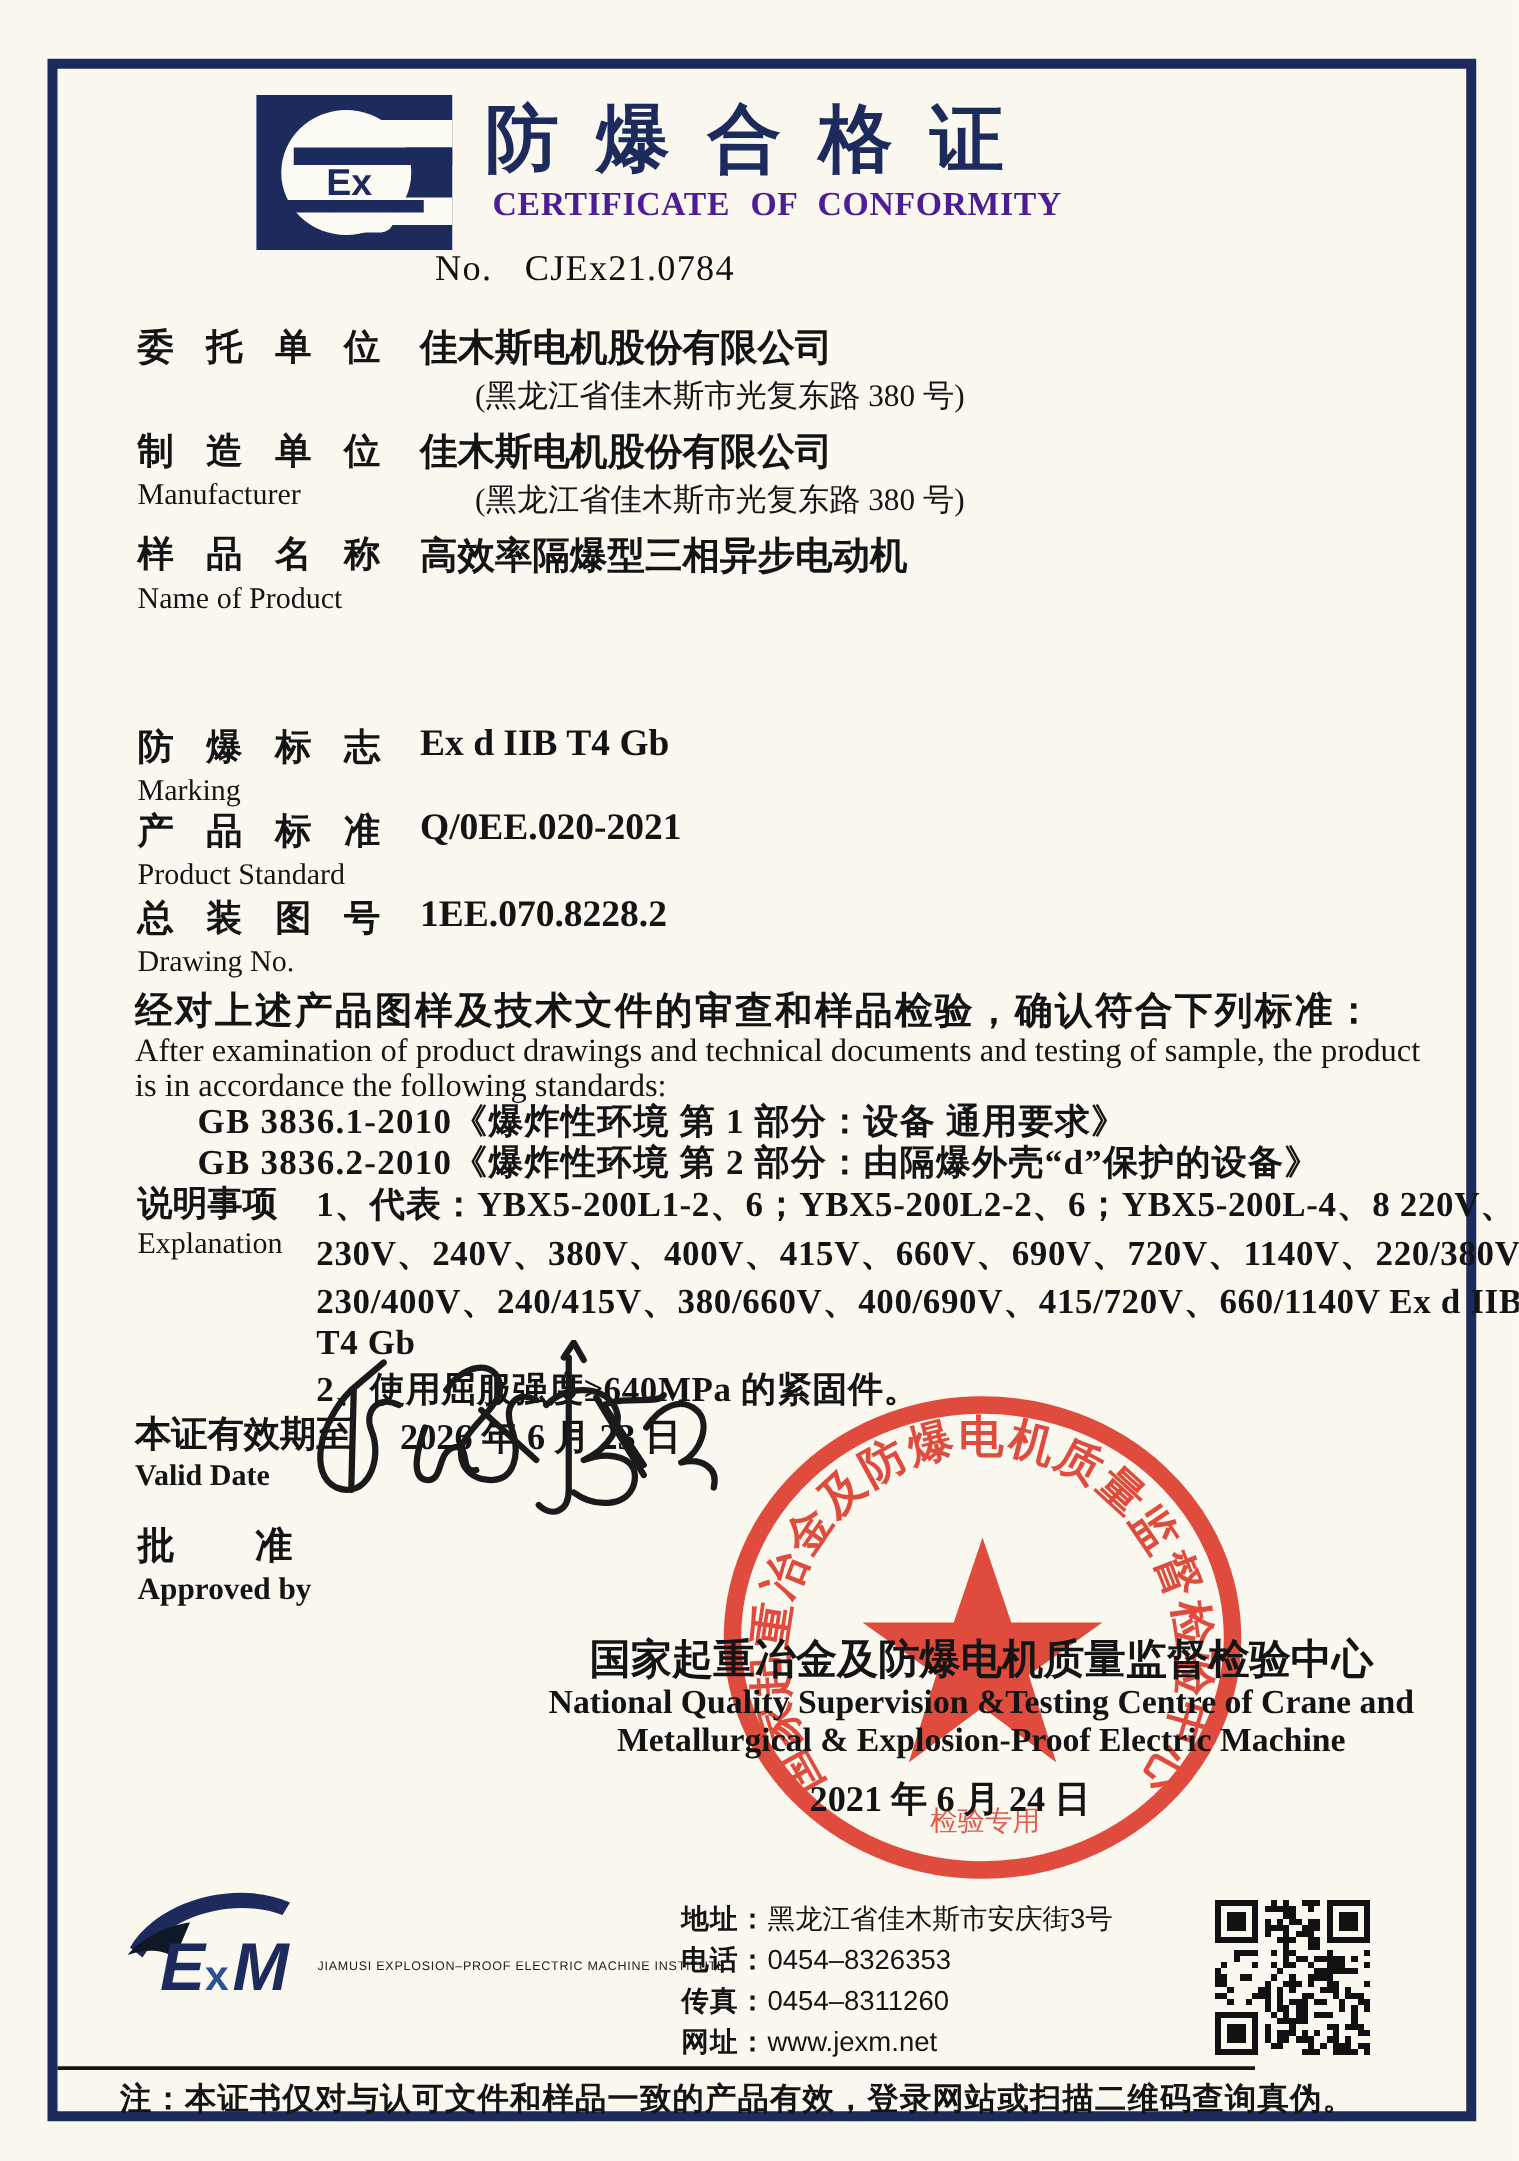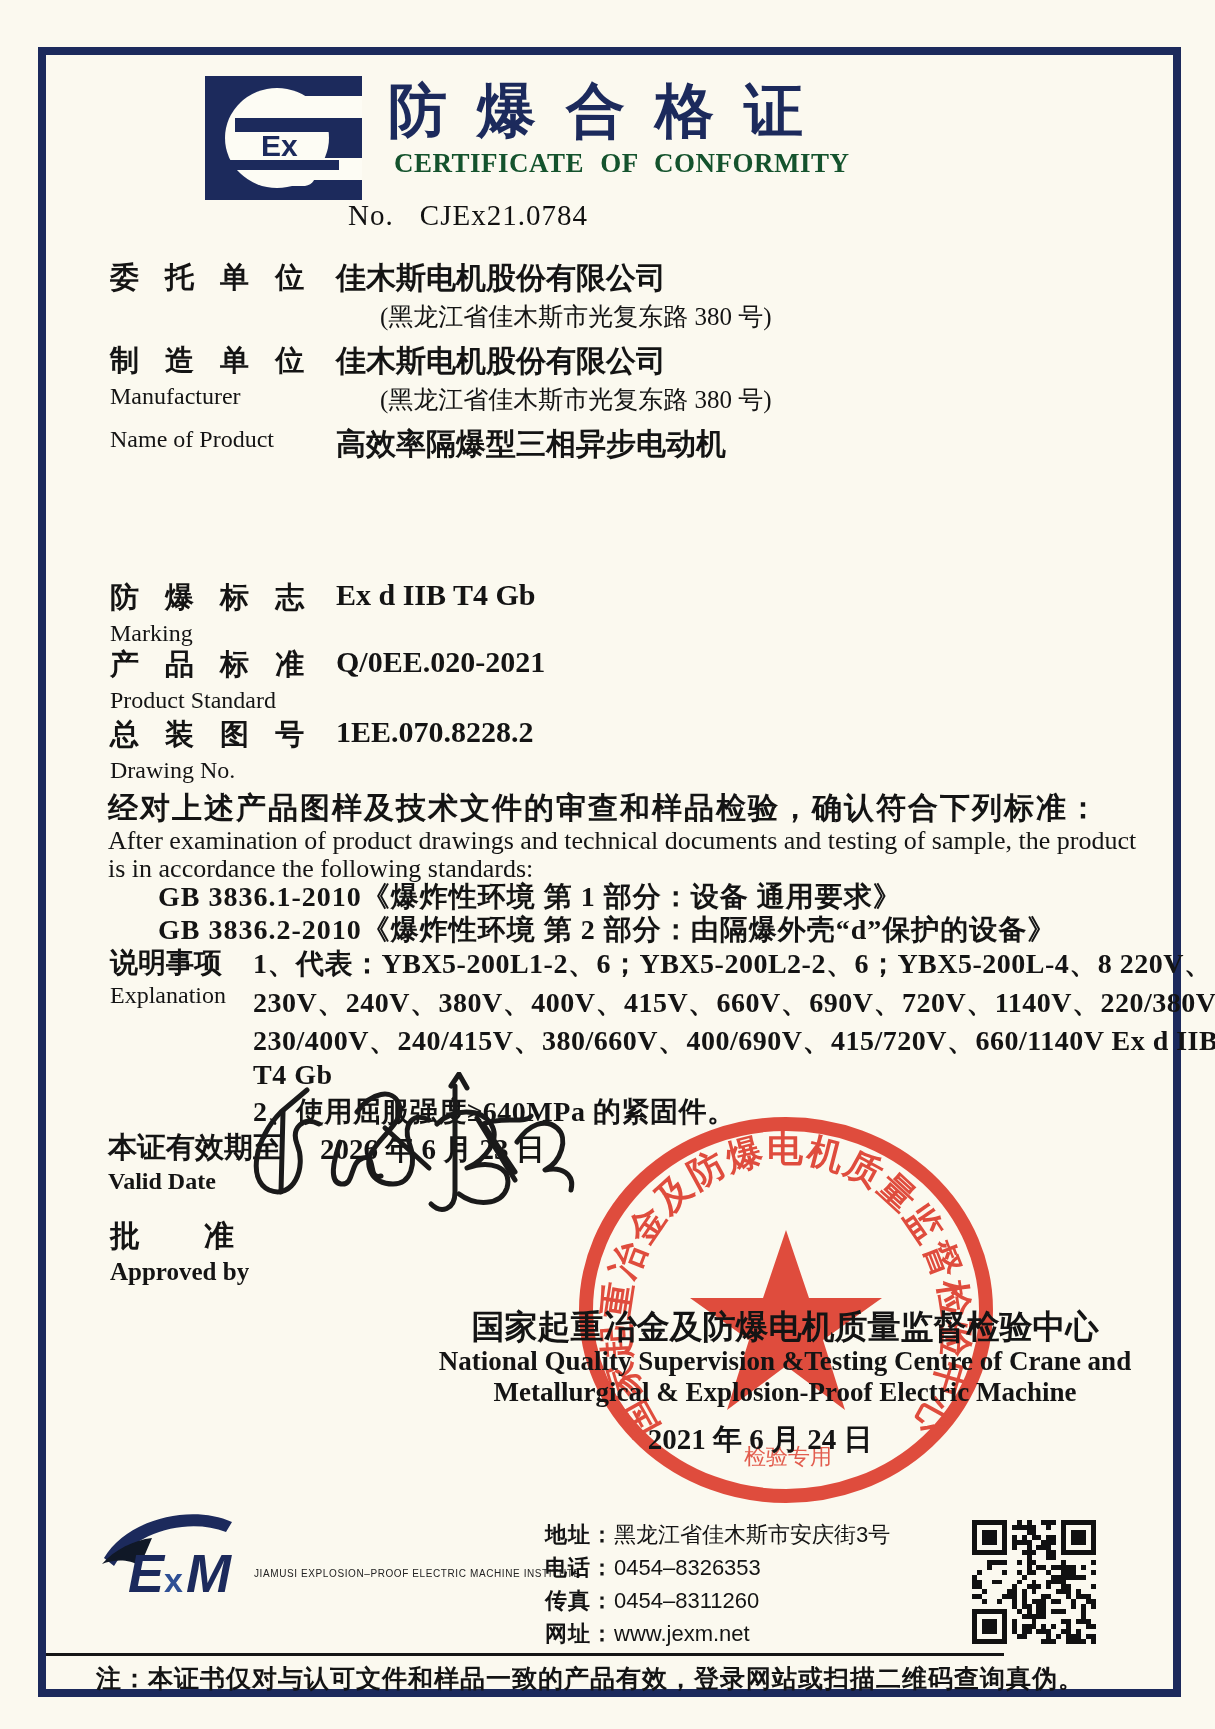--- a/index.html
+++ b/index.html
@@ -19,21 +19,21 @@
   
   .exlogo{position:absolute;left:205px;top:76px;width:157px;height:124px;}
   .title-cn{
     position:absolute;left:388px;top:72px;width:420px;
     font-size:59px;font-weight:bold;color:#1c2a5c;
     letter-spacing:30px;white-space:nowrap;
     font-family:"Liberation Serif", serif;
   }
   .title-en{
     position:absolute;left:394px;top:148px;width:420px;
-    font-size:27px;font-weight:bold;color:#14532d;
+    font-size:27px;font-weight:bold;color:#4c1d95;
     letter-spacing:0.5px;word-spacing:9px;white-space:nowrap;
   }
   .cert-no{
     position:absolute;left:0;top:199px;width:936px;text-align:center;
     font-size:29px;color:#111;letter-spacing:1px;
   }
   .cert-no .num{margin-left:26px;}
   
   .frow{position:absolute;left:110px;width:1000px;}
   .lbl-cn{
@@ -141,20 +141,21 @@
     <div class="fval">佳木斯电机股份有限公司</div>
     <div class="fval2">(黑龙江省佳木斯市光复东路 380 号)</div>
   </div>
   <div class="frow" style="top:341px">
     <div class="lbl-cn">制 造 单 位</div>
     <div class="lbl-en">Manufacturer</div>
     <div class="fval">佳木斯电机股份有限公司</div>
     <div class="fval2">(黑龙江省佳木斯市光复东路 380 号)</div>
   </div>
   <div class="frow" style="top:424px">
+    <div class="lbl-cn">样 品 名 称</div>
     <div class="lbl-en">Name of Product</div>
     <div class="fval">高效率隔爆型三相异步电动机</div>
   </div>
   <div class="frow" style="top:578px">
     <div class="lbl-cn">防 爆 标 志</div>
     <div class="lbl-en">Marking</div>
     <div class="fval">Ex d IIB T4 Gb</div>
   </div>
   <div class="frow" style="top:645px">
     <div class="lbl-cn">产 品 标 准</div>

